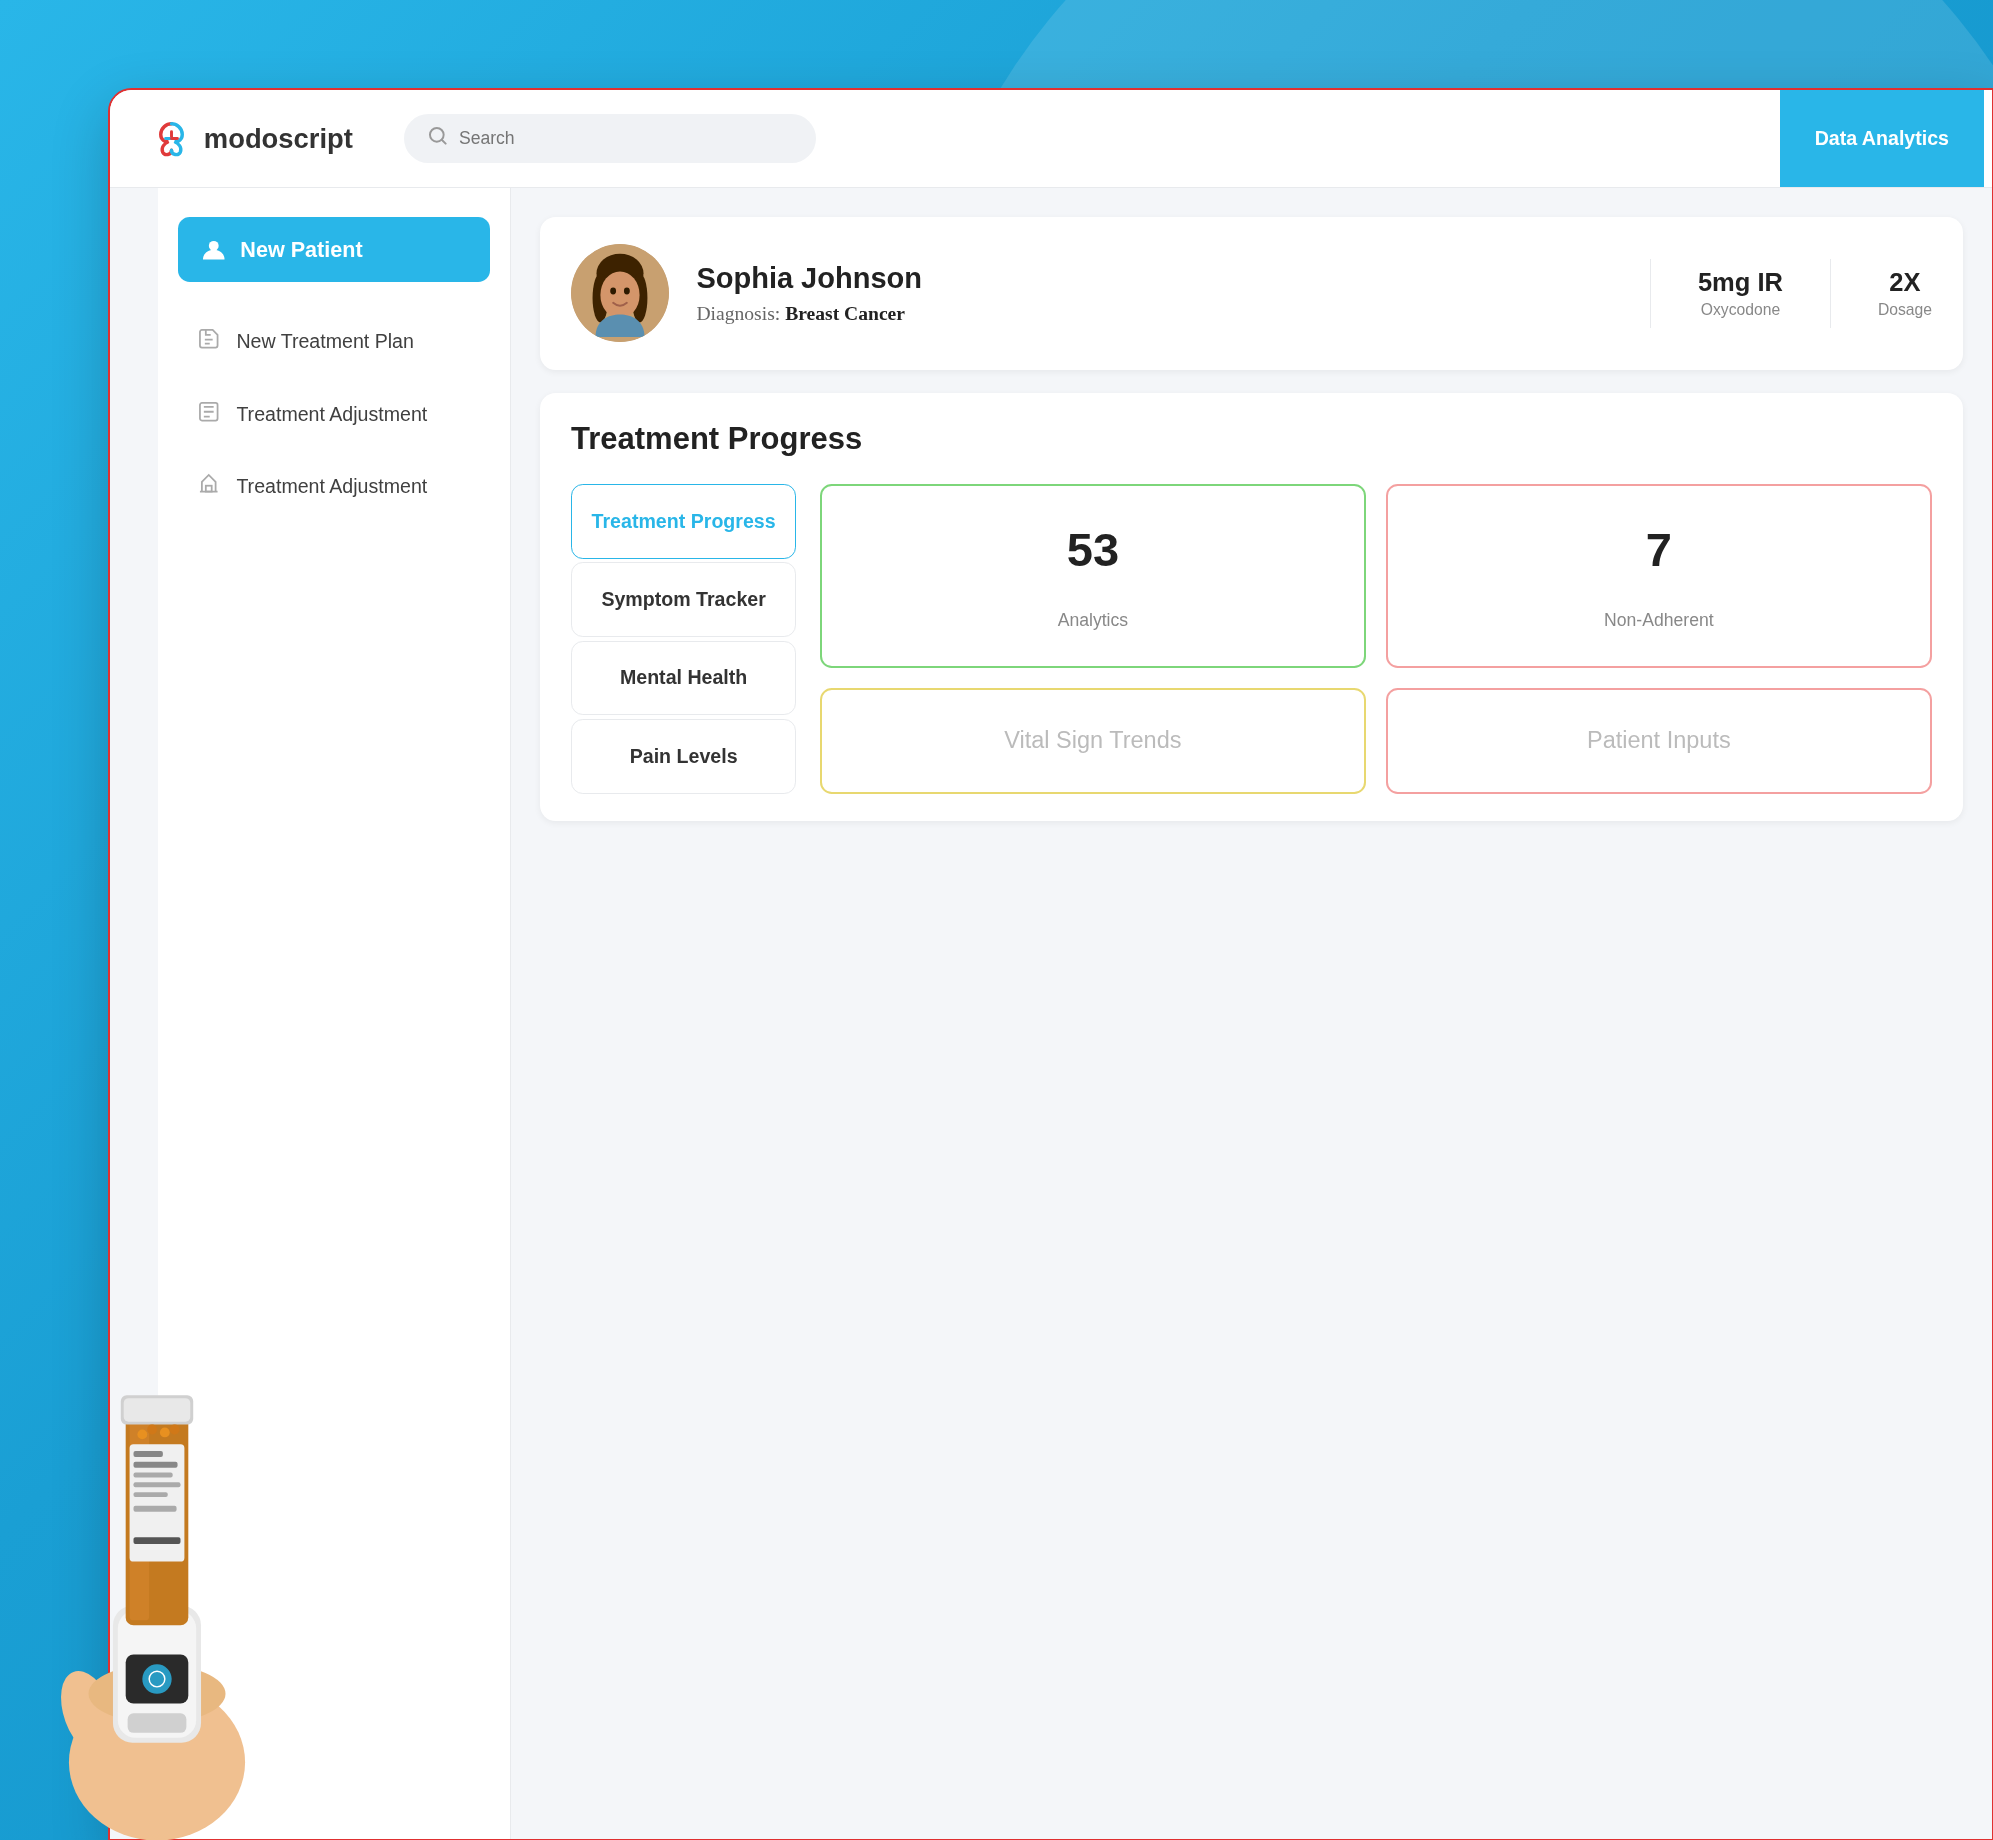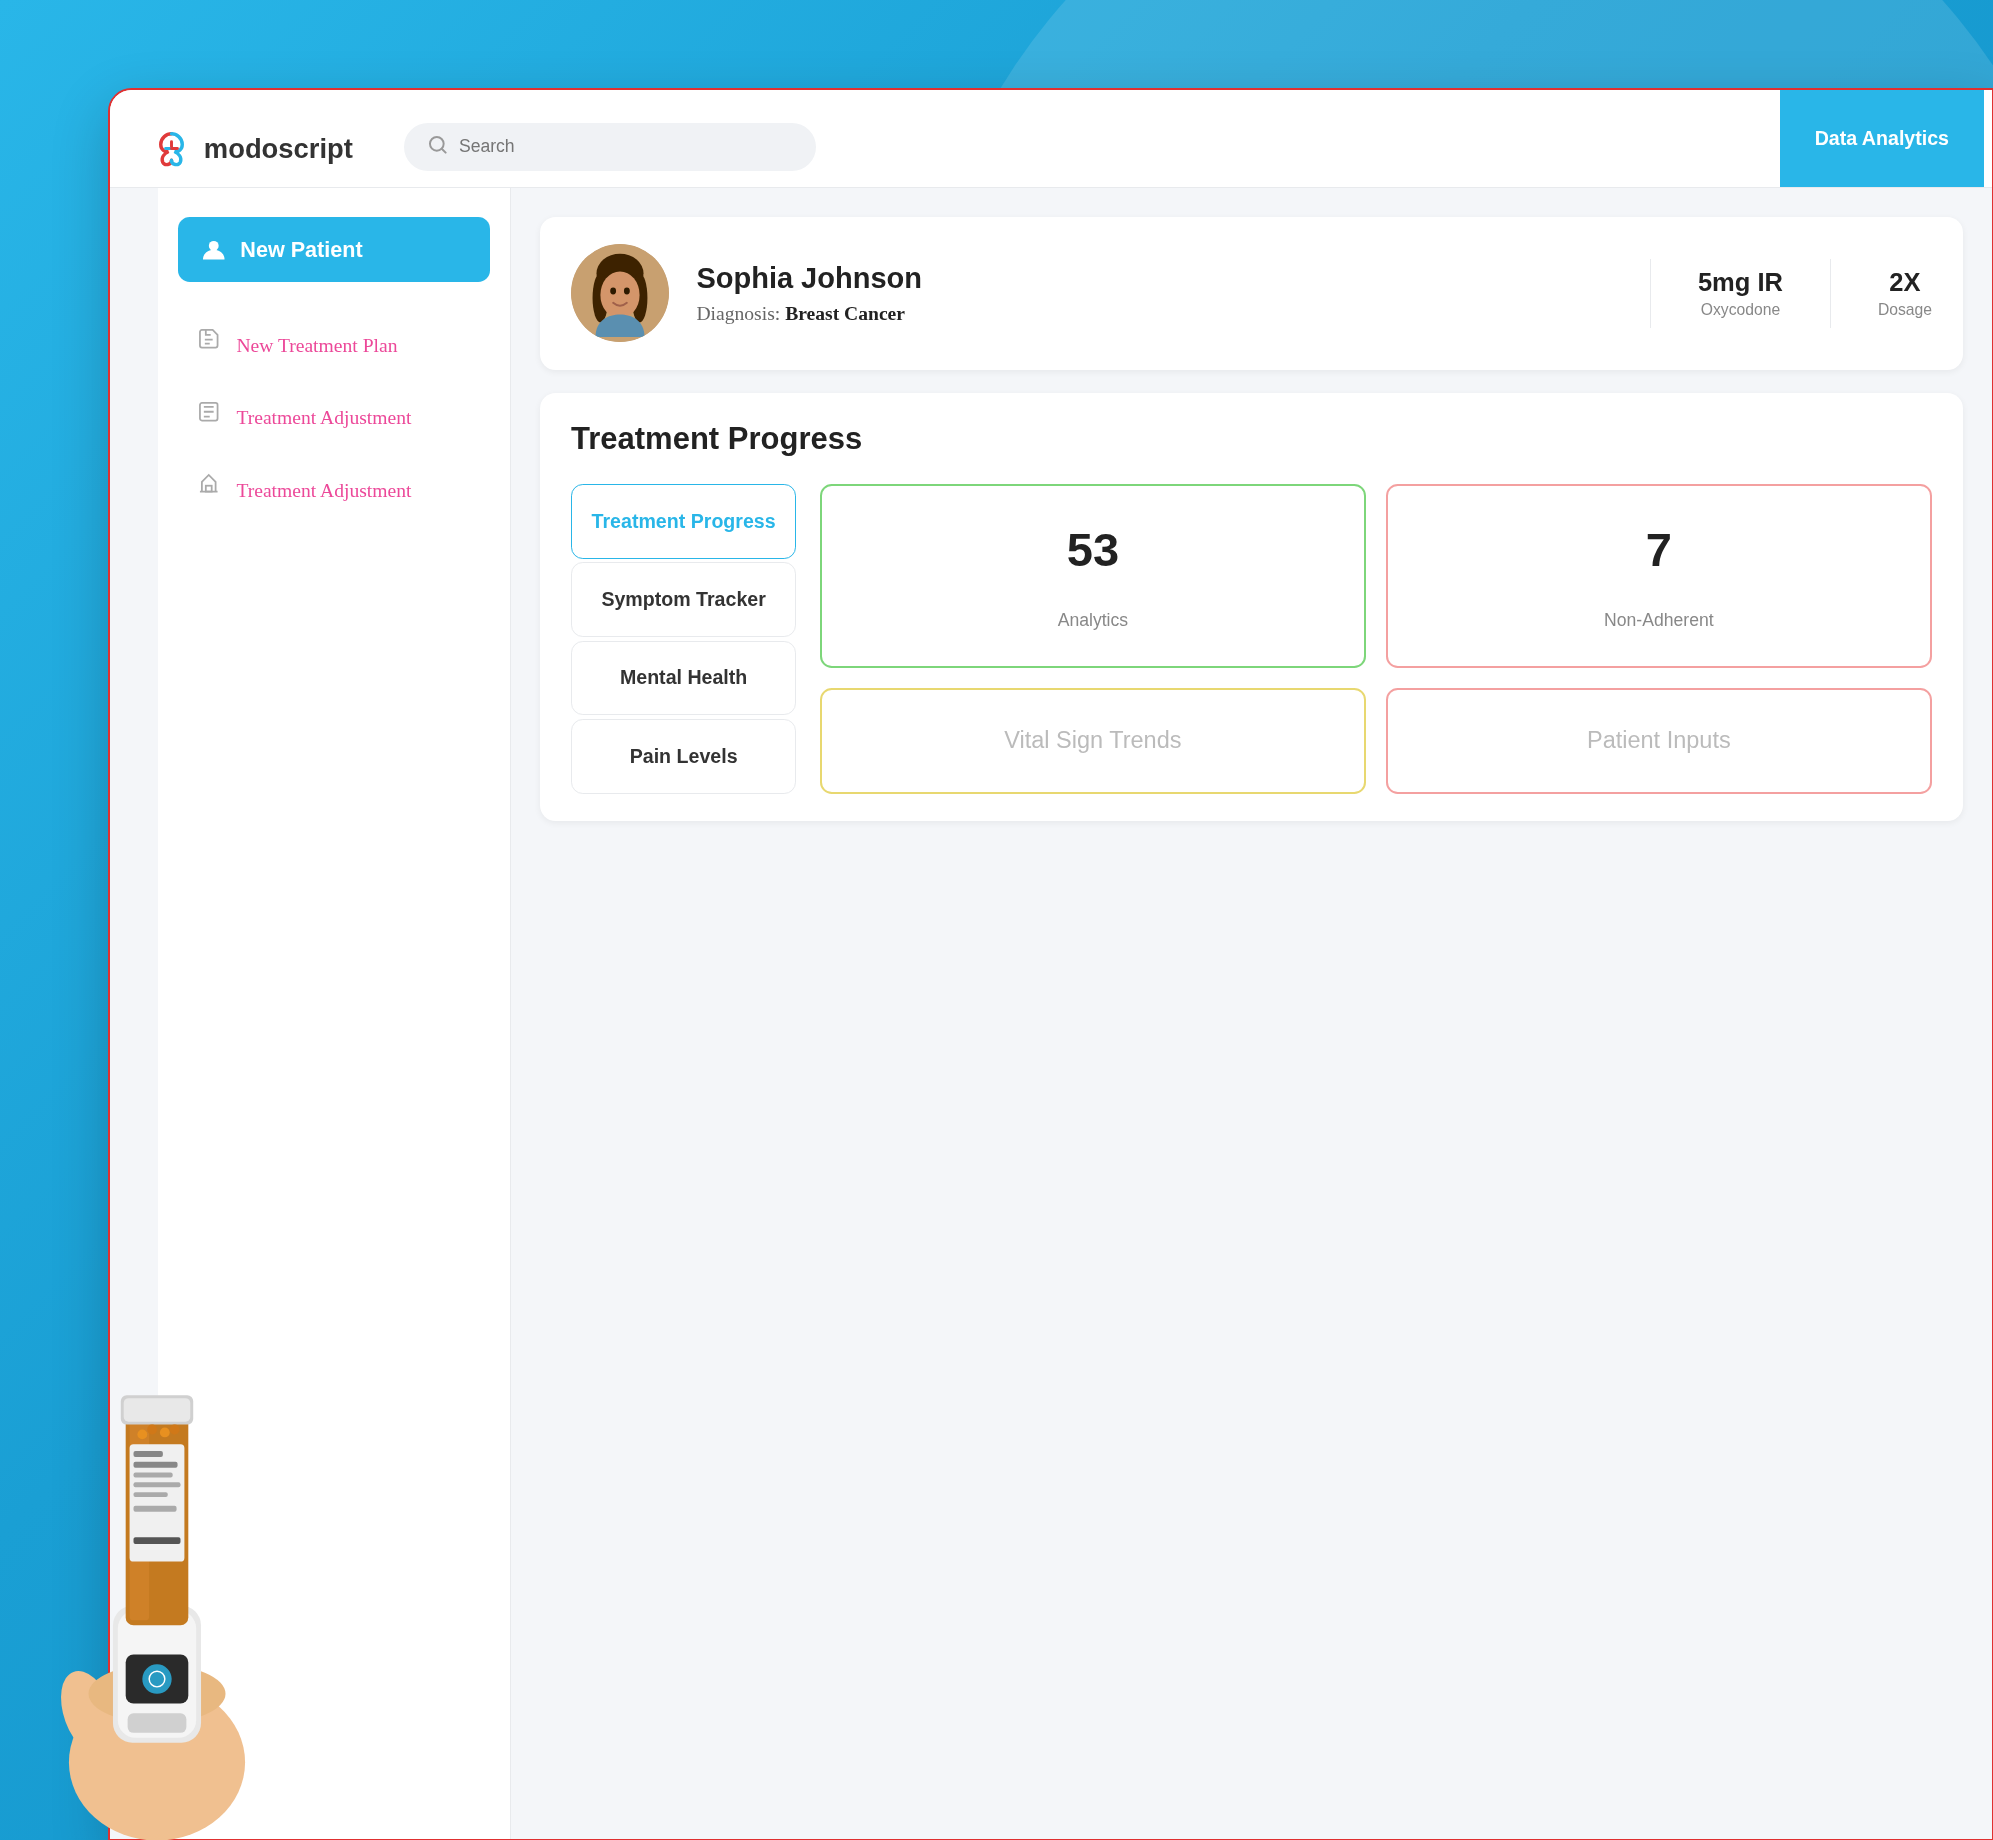--- a/index.html
+++ b/index.html
@@ -36,21 +36,21 @@
       border: 2.9px solid #e03030;
       box-shadow: 0 19.6px 59px rgba(0,0,0,0.2);
       overflow: hidden;
     }
 
     
     .header {
       background: white;
       height: 98px;
       display: flex;
-      align-items: flex-end;
+      align-items: center;
       padding: 16px 39px;
       gap: 39px;
       border-bottom: 1px solid #e8eaed;
       position: relative;
     }
 
     .logo-area {
       display: flex;
       align-items: center;
       gap: 9.8px;
@@ -147,29 +147,28 @@
       cursor: pointer;
       display: flex;
       align-items: center;
       gap: 13.7px;
       width: 100%;
       margin-bottom: 19.6px;
     }
 
     .sidebar-item {
       display: flex;
-      align-items: flex-end;
+      align-items: center;
       gap: 15.7px;
       padding: 17.6px 19.6px;
       border-radius: 9.8px;
       cursor: pointer;
       font-size: 19.6px;
-      color: #ec4899;
+      color: #404040;
       font-weight: 500;
-      font-family: Liberation Serif, serif;
     }
 
     .sidebar-item-icon {
       font-size: 21.6px;
       color: #aaa;
     }
 
     
     .content {
       flex: 1;

